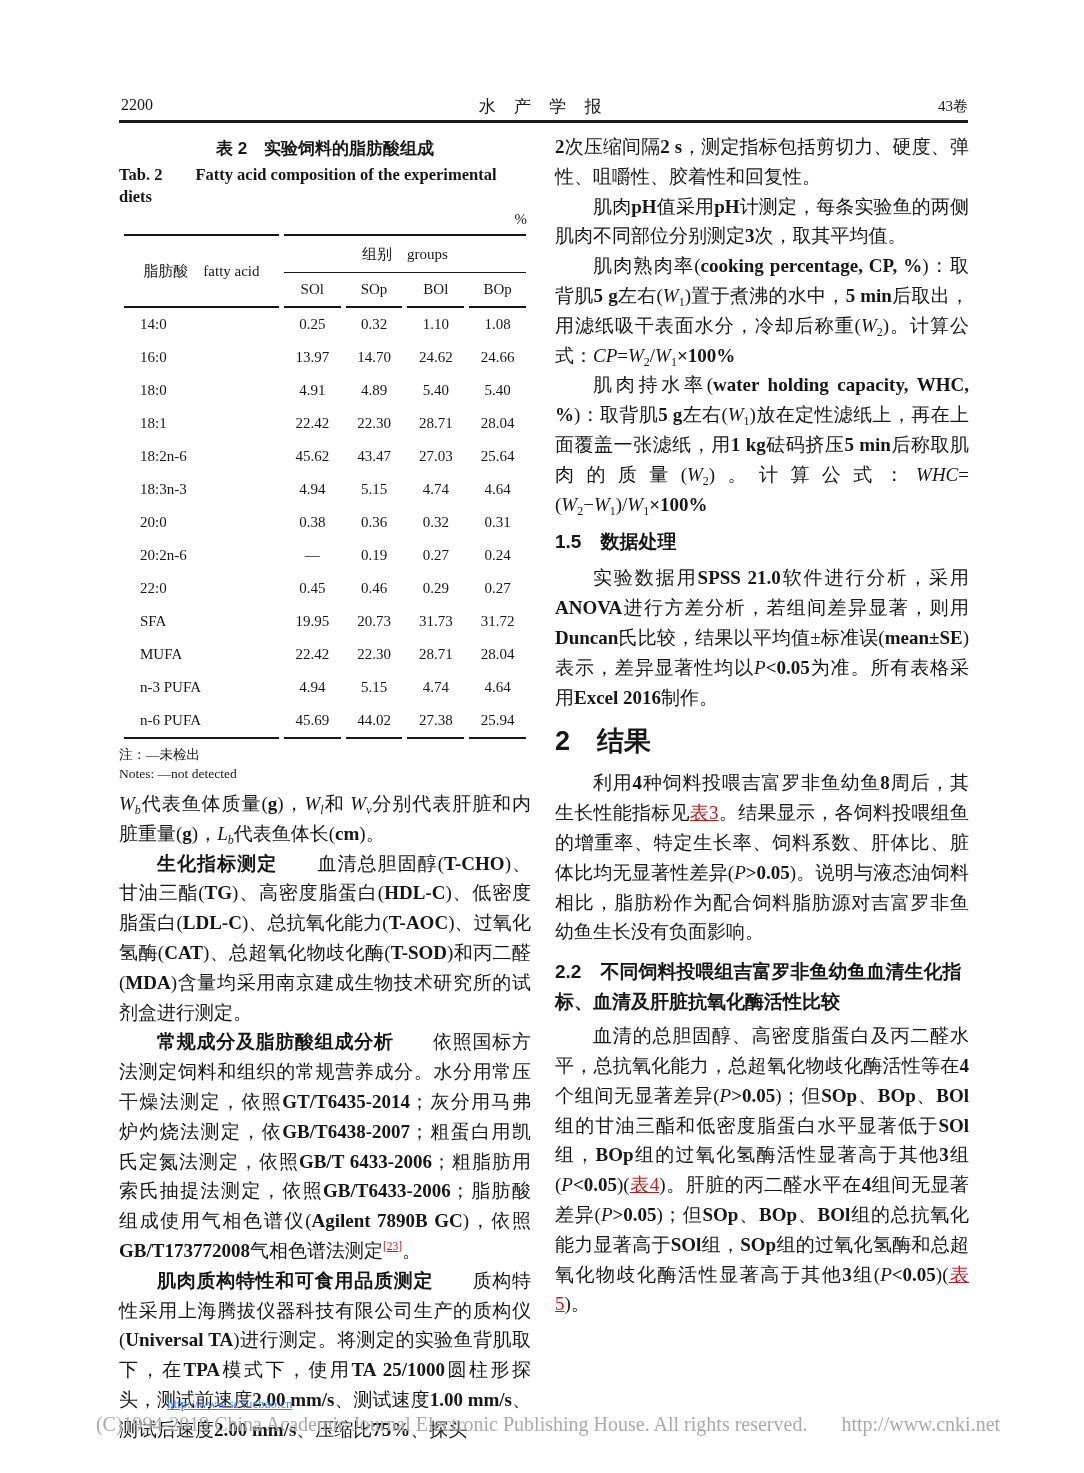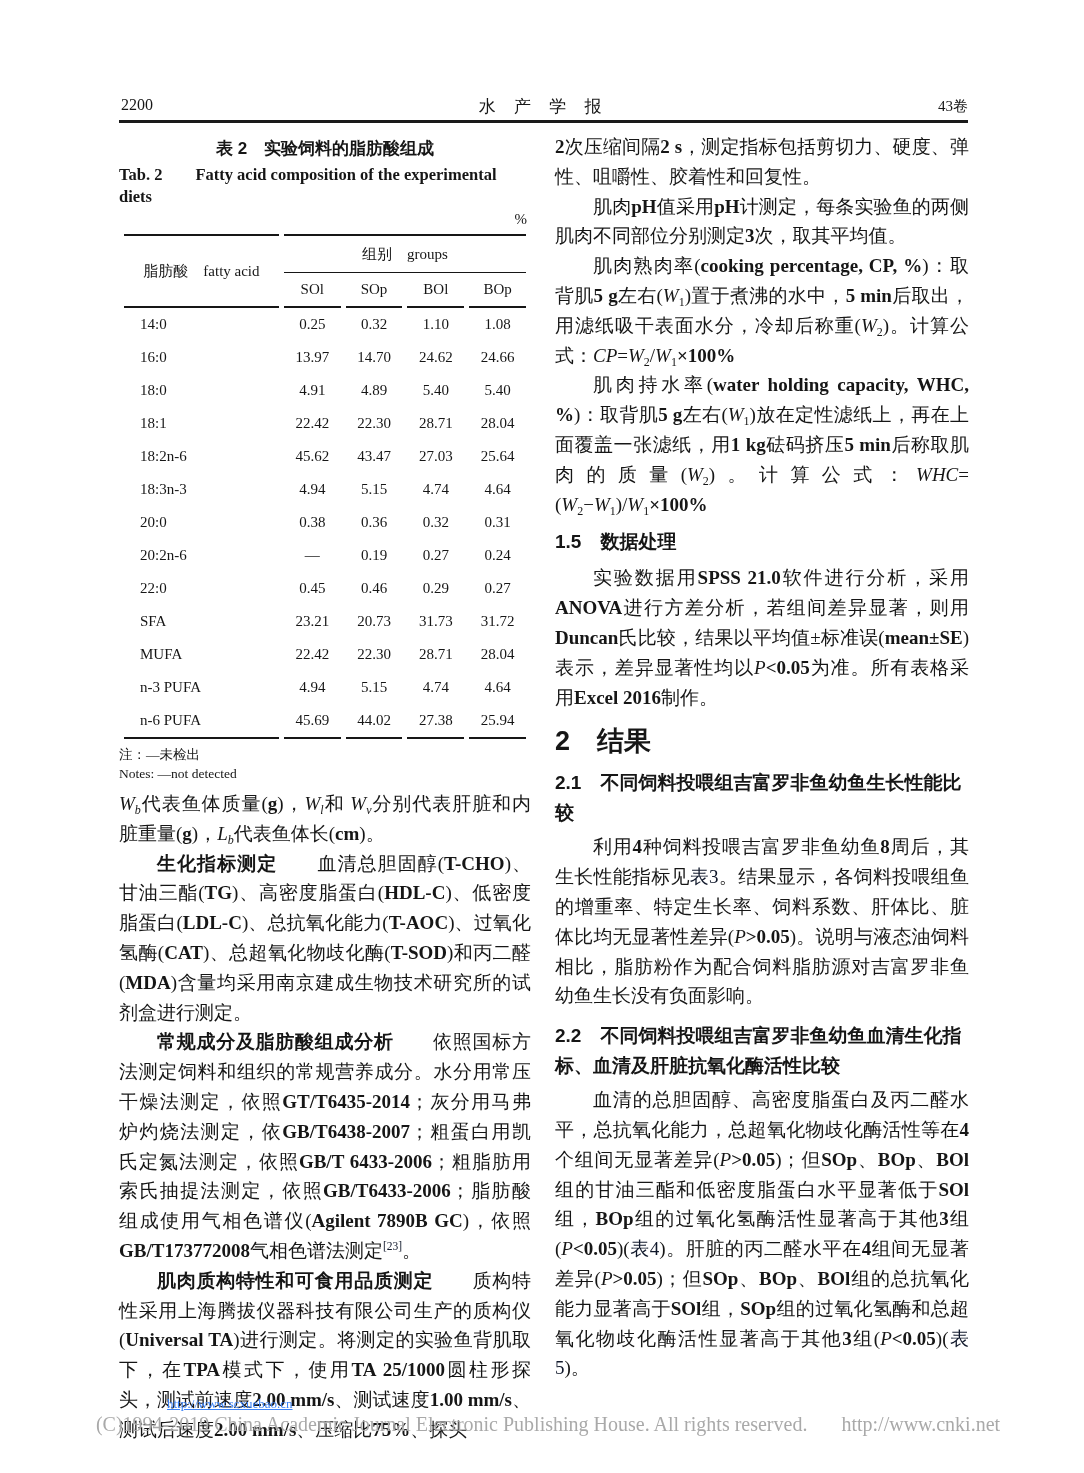--- a/index.html
+++ b/index.html
@@ -36,21 +36,21 @@
   .blk{font-size:19px;line-height:29.8px;text-align:justify;}
   .blk.indent{text-indent:38px;}
   .heading1{font-family:"Liberation Sans","DejaVu Sans",sans-serif;font-weight:bold;font-size:27px;line-height:30px;margin:14px 0 12px;text-align:left;text-indent:0;}
   .heading2{font-family:"Liberation Sans","DejaVu Sans",sans-serif;font-weight:bold;font-size:19px;line-height:30px;margin:8px 0 6px;text-align:left;text-indent:0;}
   .heading2.h21,.heading2.h22{margin:10px 0 4px;}
   .s-b{font-weight:bold;}
   .s-i{font-style:italic;}
   .s-rh{font-weight:bold;}
   .s-sub{font-size:12px;vertical-align:-4px;line-height:0;}
   .s-sup{font-size:11.5px;vertical-align:7px;line-height:0;}
-  .s-link{color:#0f172a;}
+  .s-link{color:#b91c1c;text-decoration:underline;}
   
   .site-link{position:absolute;left:167px;top:1396px;font-size:13px;color:#3b82f6;text-decoration:underline;}
   .copyright{position:absolute;left:6px;top:1413px;width:100%;text-align:center;color:#a9a9a9;font-size:20px;white-space:nowrap;}
   .copyright .gap{display:inline-block;width:34px;}
 </style>
 </head>
 <body>
 
 <div class="page-header">
   <span class="ph-num">2200</span>
@@ -143,21 +143,21 @@
         </tr>
         <tr>
           <td class="rowlabel">22:0</td>
           <td>0.45</td>
           <td>0.46</td>
           <td>0.29</td>
           <td>0.27</td>
         </tr>
         <tr>
           <td class="rowlabel">SFA</td>
-          <td>23.21</td>
+          <td>19.95</td>
           <td>20.73</td>
           <td>31.73</td>
           <td>31.72</td>
         </tr>
         <tr>
           <td class="rowlabel">MUFA</td>
           <td>22.42</td>
           <td>22.30</td>
           <td>28.71</td>
           <td>28.04</td>
@@ -193,21 +193,20 @@
 </div>
 
 <div class="col-right">
     <div class="blk para"><span class="s-b">2</span><span>次压缩间隔</span><span class="s-b">2 s</span><span>，测定指标包括剪切力、硬度、弹性、咀嚼性、胶着性和回复性。</span></div>
     <div class="blk para indent"><span>肌肉</span><span class="s-b">pH</span><span>值采用</span><span class="s-b">pH</span><span>计测定，每条实验鱼的两侧肌肉不同部位分别测定</span><span class="s-b">3</span><span>次，取其平均值。</span></div>
     <div class="blk para indent"><span>肌肉熟肉率(</span><span class="s-b">cooking percentage, CP, %</span><span>)：取背肌</span><span class="s-b">5 g</span><span>左右(</span><span class="s-i">W</span><span class="s-sub">1</span><span>)置于煮沸的水中，</span><span class="s-b">5 min</span><span>后取出，用滤纸吸干表面水分，冷却后称重(</span><span class="s-i">W</span><span class="s-sub">2</span><span>)。计算公式：</span><span class="s-i">CP</span><span>=</span><span class="s-i">W</span><span class="s-sub">2</span><span>/</span><span class="s-i">W</span><span class="s-sub">1</span><span class="s-b">×100%</span></div>
     <div class="blk para indent"><span>肌肉持水率(</span><span class="s-b">water holding capacity, WHC, %</span><span>)：取背肌</span><span class="s-b">5 g</span><span>左右(</span><span class="s-i">W</span><span class="s-sub">1</span><span>)放在定性滤纸上，再在上面覆盖一张滤纸，用</span><span class="s-b">1 kg</span><span>砝码挤压</span><span class="s-b">5 min</span><span>后称取肌肉的质量(</span><span class="s-i">W</span><span class="s-sub">2</span><span>)。计算公式：</span><span class="s-i">WHC</span><span>=(</span><span class="s-i">W</span><span class="s-sub">2</span><span>−</span><span class="s-i">W</span><span class="s-sub">1</span><span>)/</span><span class="s-i">W</span><span class="s-sub">1</span><span class="s-b">×100%</span></div>
     <div class="blk heading2"><span>1.5　数据处理</span></div>
     <div class="blk para indent"><span>实验数据用</span><span class="s-b">SPSS 21.0</span><span>软件进行分析，采用</span><span class="s-b">ANOVA</span><span>进行方差分析，若组间差异显著，则用</span><span class="s-b">Duncan</span><span>氏比较，结果以平均值±标准误(</span><span class="s-b">mean±SE</span><span>)表示，差异显著性均以</span><span class="s-i">P</span><span class="s-b">&lt;0.05</span><span>为准。所有表格采用</span><span class="s-b">Excel 2016</span><span>制作。</span></div>
     <div class="blk heading1"><span>2　结果</span></div>
-    <div class="blk heading2 h21"><span>2.1　不同饲料投喂组吉富罗非鱼幼鱼生长性能比较</span></div>
     <div class="blk para indent"><span>利用</span><span class="s-b">4</span><span>种饲料投喂吉富罗非鱼幼鱼</span><span class="s-b">8</span><span>周后，其生长性能指标见</span><span class="s-link">表3</span><span>。结果显示，各饲料投喂组鱼的增重率、特定生长率、饲料系数、肝体比、脏体比均无显著性差异(</span><span class="s-i">P</span><span class="s-b">&gt;0.05</span><span>)。说明与液态油饲料相比，脂肪粉作为配合饲料脂肪源对吉富罗非鱼幼鱼生长没有负面影响。</span></div>
     <div class="blk heading2 h22"><span>2.2　不同饲料投喂组吉富罗非鱼幼鱼血清生化指标、血清及肝脏抗氧化酶活性比较</span></div>
     <div class="blk para indent"><span>血清的总胆固醇、高密度脂蛋白及丙二醛水平，总抗氧化能力，总超氧化物歧化酶活性等在</span><span class="s-b">4</span><span>个组间无显著差异(</span><span class="s-i">P</span><span class="s-b">&gt;0.05</span><span>)；但</span><span class="s-b">SOp</span><span>、</span><span class="s-b">BOp</span><span>、</span><span class="s-b">BOl</span><span>组的甘油三酯和低密度脂蛋白水平显著低于</span><span class="s-b">SOl</span><span>组，</span><span class="s-b">BOp</span><span>组的过氧化氢酶活性显著高于其他</span><span class="s-b">3</span><span>组(</span><span class="s-i">P</span><span class="s-b">&lt;0.05</span><span>)(</span><span class="s-link">表4</span><span>)。肝脏的丙二醛水平在</span><span class="s-b">4</span><span>组间无显著差异(</span><span class="s-i">P</span><span class="s-b">&gt;0.05</span><span>)；但</span><span class="s-b">SOp</span><span>、</span><span class="s-b">BOp</span><span>、</span><span class="s-b">BOl</span><span>组的总抗氧化能力显著高于</span><span class="s-b">SOl</span><span>组，</span><span class="s-b">SOp</span><span>组的过氧化氢酶和总超氧化物歧化酶活性显著高于其他</span><span class="s-b">3</span><span>组(</span><span class="s-i">P</span><span class="s-b">&lt;0.05</span><span>)(</span><span class="s-link">表5</span><span>)。</span></div>
   </div>
 
 <div class="site-link">http://www.scxuebao.cn</div>
 <div class="copyright">
   <span>(C)1994-2019 China Academic Journal Electronic Publishing House. All rights reserved.</span><span class="gap"></span><span>http://www.cnki.net</span>
 </div>
 

